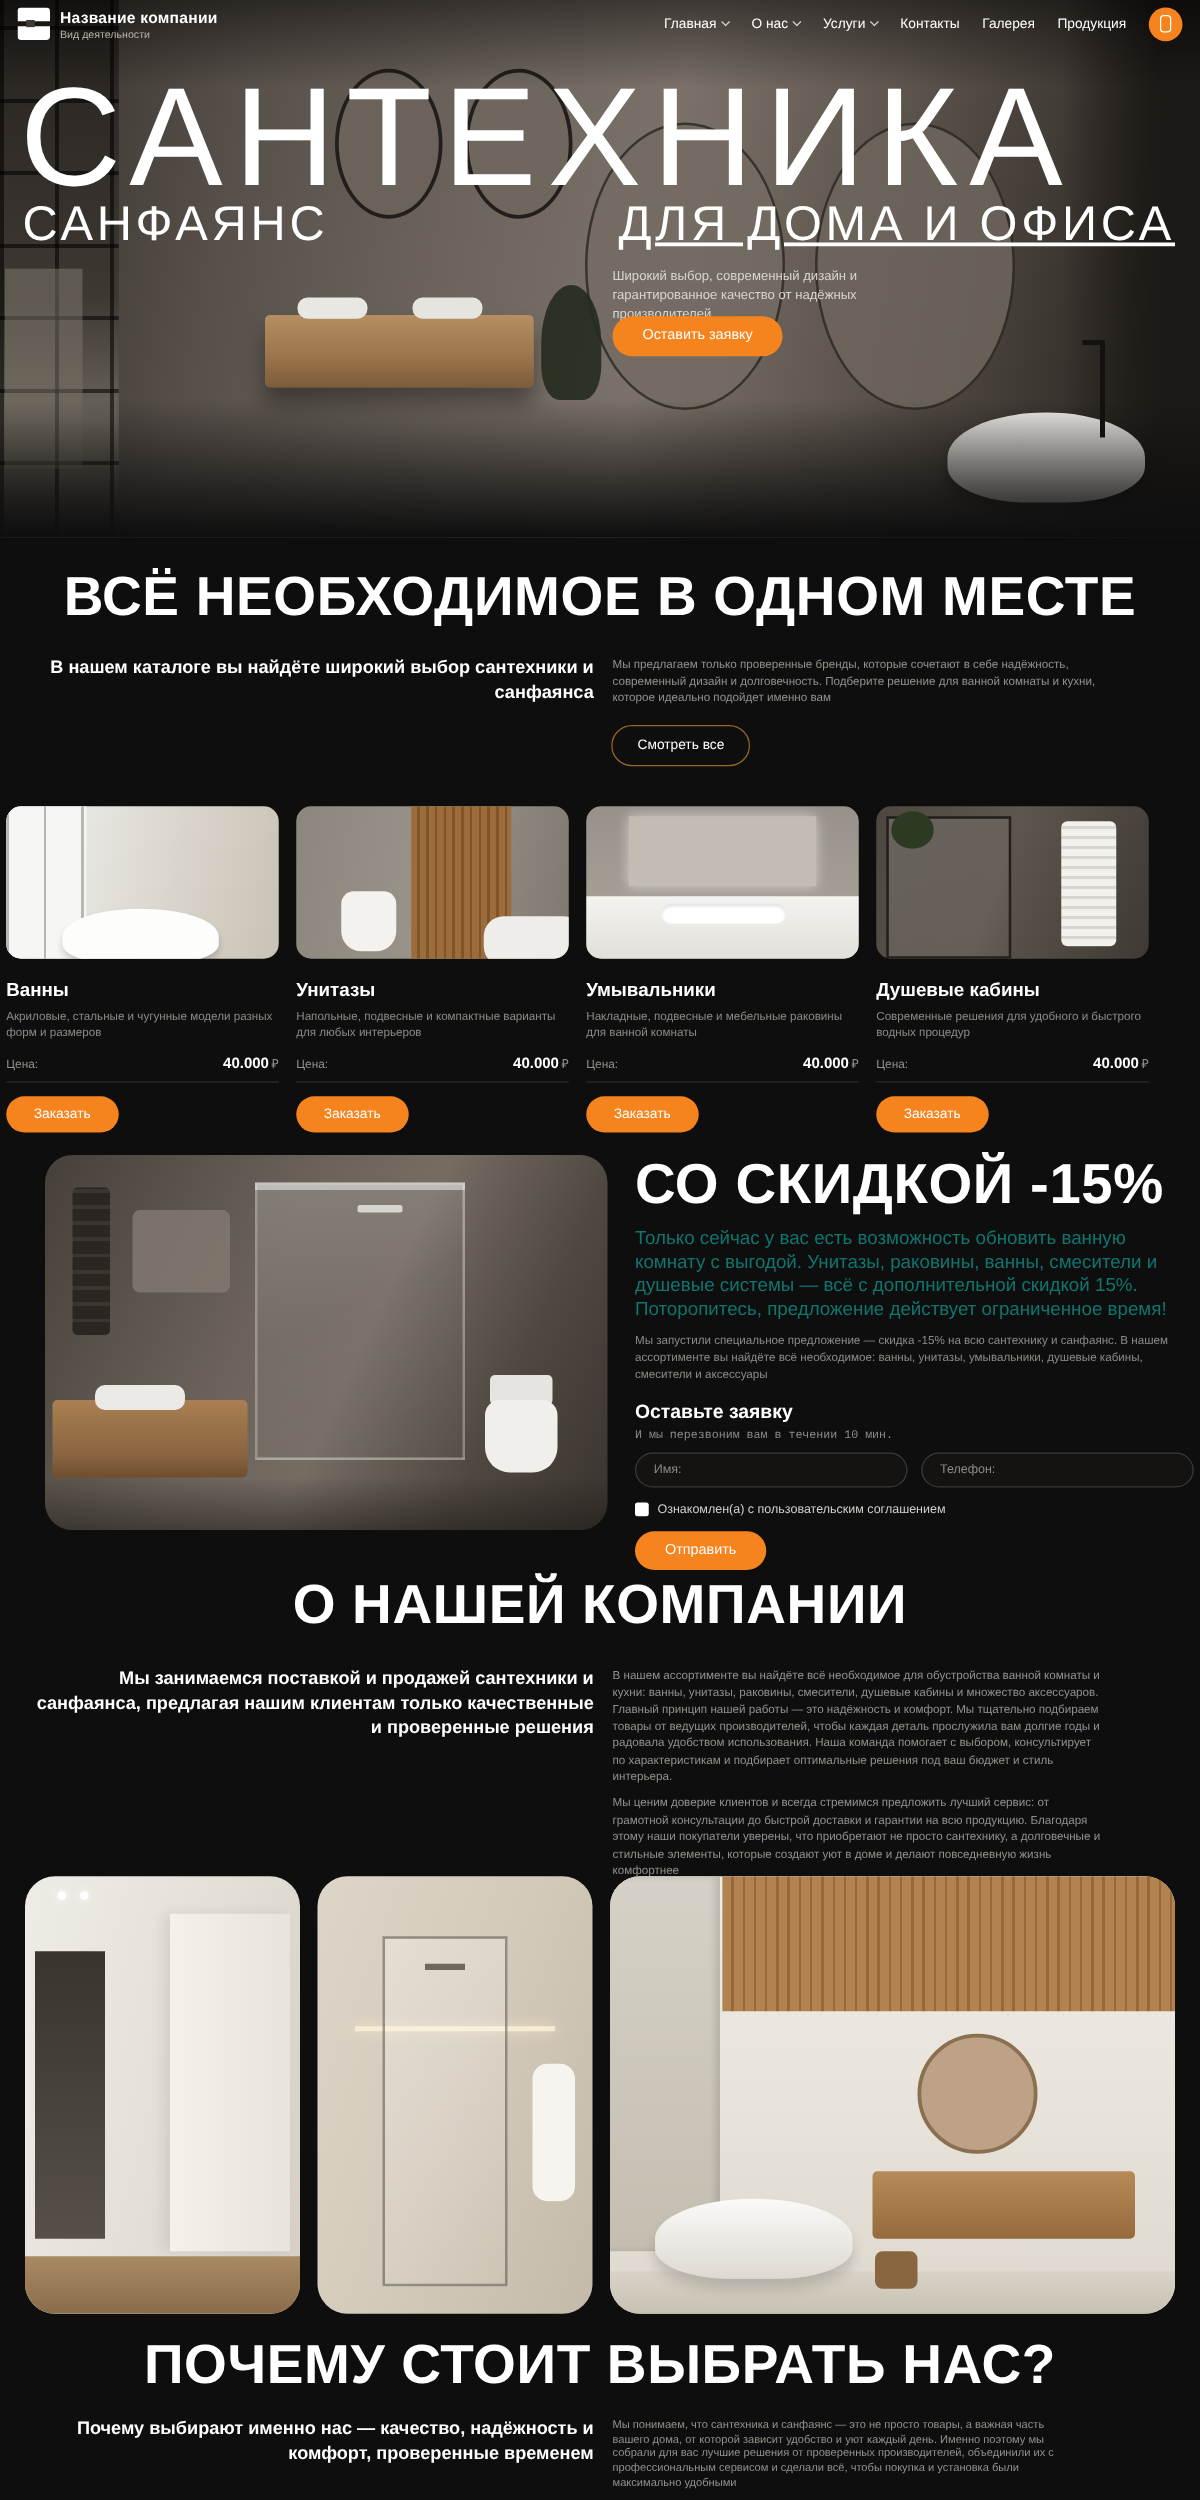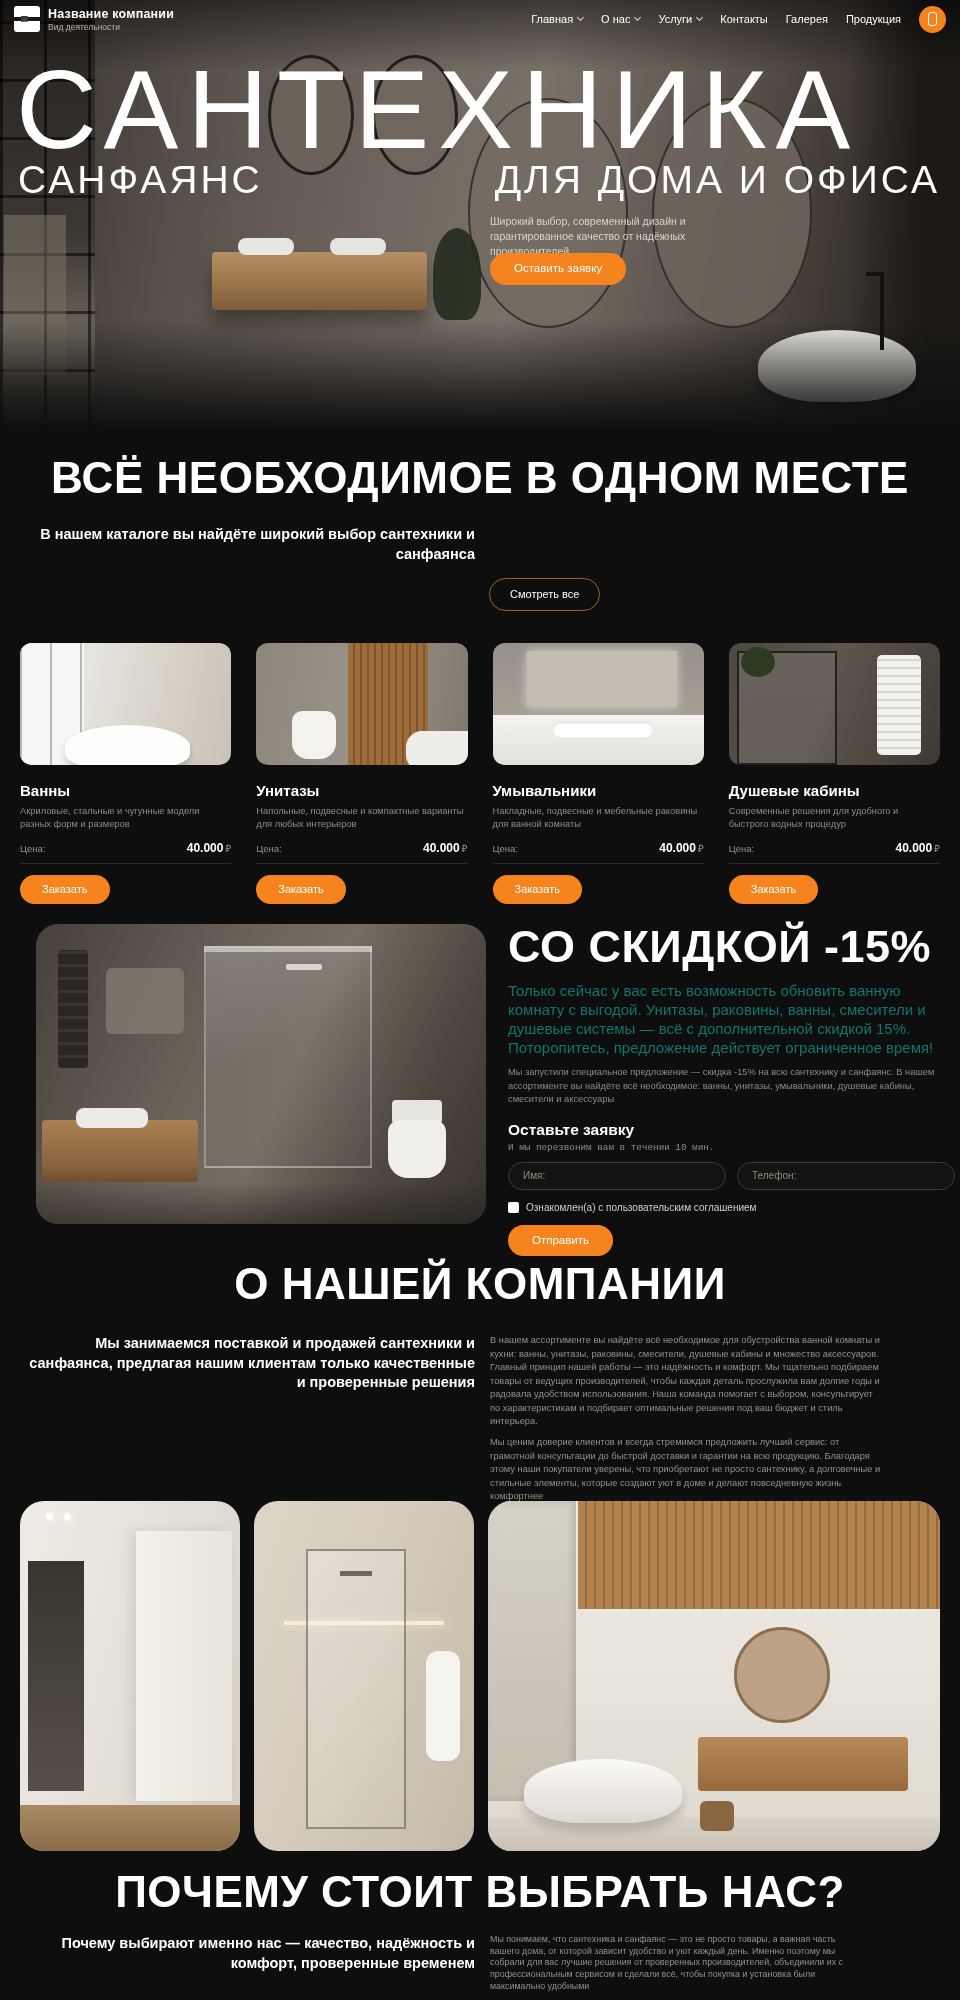--- a/index.html
+++ b/index.html
@@ -56,21 +56,21 @@
   .chev { width:5px; height:5px; border-right:1.3px solid #d8d8d8; border-bottom:1.3px solid #d8d8d8;
     transform:rotate(45deg); display:inline-block; margin-left:5px; margin-top:-3px;}
   .phone-btn { width:27px; height:27px; border-radius:50%; background:#F5841E; display:flex; align-items:center;
     justify-content:center; cursor:pointer;}
   .phone-glyph { width:9px; height:14px; border:1.4px solid #fff; border-radius:3px;}
 
   
   .hero-title { position:absolute; left:16px; top:54px; font-size:112px; font-weight:400; letter-spacing:9px;
     color:#fff; white-space:nowrap; z-index:3; line-height:1;}
   .hero-sub-left { position:absolute; left:18px; top:158px; font-size:39px; letter-spacing:3px; z-index:3;}
-  .hero-sub-right { position:absolute; right:20px; top:158px; font-size:39px; letter-spacing:3px; z-index:3;}
+  .hero-sub-right { position:absolute; right:20px; top:158px; font-size:39px; letter-spacing:3px; z-index:3;text-decoration:underline;}
   .hero-desc { position:absolute; left:490px; top:214px; width:208px; font-size:10.5px; line-height:1.45;
     color:#d9d4cd; z-index:3;}
   .hero-cta { position:absolute; left:490px; top:253px; z-index:3;}
 
   .btn { display:inline-block; background:#F5841E; color:#fff; border:none; border-radius:18px;
     font-size:11.5px; padding:10px 24px; font-family:inherit; cursor:pointer; line-height:1;}
   .btn-outline { display:inline-block; background:transparent; border:1px solid #9c6524; color:#fff;
     border-radius:18px; font-size:11px; padding:10px 20px; font-family:inherit; cursor:pointer; line-height:1;}
 
   
@@ -78,21 +78,21 @@
   .sec-title { text-align:center; font-size:44px; font-weight:700; letter-spacing:.5px; line-height:1.05; }
   .row2 { display:flex; padding:0 20px; }
   .row2 .lcol { width:455px; text-align:right; font-weight:700; font-size:14.5px; line-height:1.34; color:#fff;}
   .row2 .rcol { margin-left:15px; width:392px; color:#95908a; font-size:9.3px; line-height:1.45;}
   .indent { margin-left:489px; }
 
   
   .catalog { height:478px; padding-top:25px;}
   .catalog .row2 { margin-top:24px; }
   .catalog .btn-outline { margin-top:14px; }
-  .cards { display:flex; gap:25px; padding:0 20px; margin-top:32px;}
+  .cards { display:flex; gap:14px; padding:0 5px; margin-top:32px;}
   .card { width:218px; }
   .card-img { height:122px; border-radius:12px; position:relative; overflow:hidden;}
   .card-name { margin-top:17px; font-size:15px; font-weight:700;}
   .card-desc { margin-top:6px; font-size:9.3px; line-height:1.4; color:#8f8a84;}
   .price-row { margin-top:10px; display:flex; justify-content:space-between; align-items:baseline;
     border-bottom:1px solid #2e2c2a; padding-bottom:8px;}
   .price-label { font-size:9.5px; color:#95908a;}
   .price-val { font-size:12px; font-weight:700;}
   .price-cur { font-size:10px; color:#95908a; font-weight:400; margin-left:2px;}
   .card .btn { margin-top:11px; padding:9px 22px; font-size:11px;}
@@ -261,20 +261,21 @@
   <div class="hero-sub-left">САНФАЯНС</div>
   <div class="hero-sub-right">ДЛЯ ДОМА И ОФИСА</div>
   <div class="hero-desc">Широкий выбор, современный дизайн и гарантированное качество от надёжных производителей</div>
   <button class="btn hero-cta">Оставить заявку</button>
 </section>
 
 <section class="catalog">
   <h2 class="sec-title">ВСЁ НЕОБХОДИМОЕ В ОДНОМ МЕСТЕ</h2>
   <div class="row2">
     <div class="lcol">В нашем каталоге вы найдёте широкий выбор сантехники и санфаянса</div>
+    <div class="rcol">Мы предлагаем только проверенные бренды, которые сочетают в себе надёжность, современный дизайн и долговечность. Подберите решение для ванной комнаты и кухни, которое идеально подойдет именно вам</div>
   </div>
   <button class="btn-outline indent">Смотреть все</button>
 
   <div class="cards">
     <div class="card">
       <div class="card-img ci1">
         <div class="win"></div>
         <div class="tub"></div>
       </div>
       <div class="card-name">Ванны</div>

